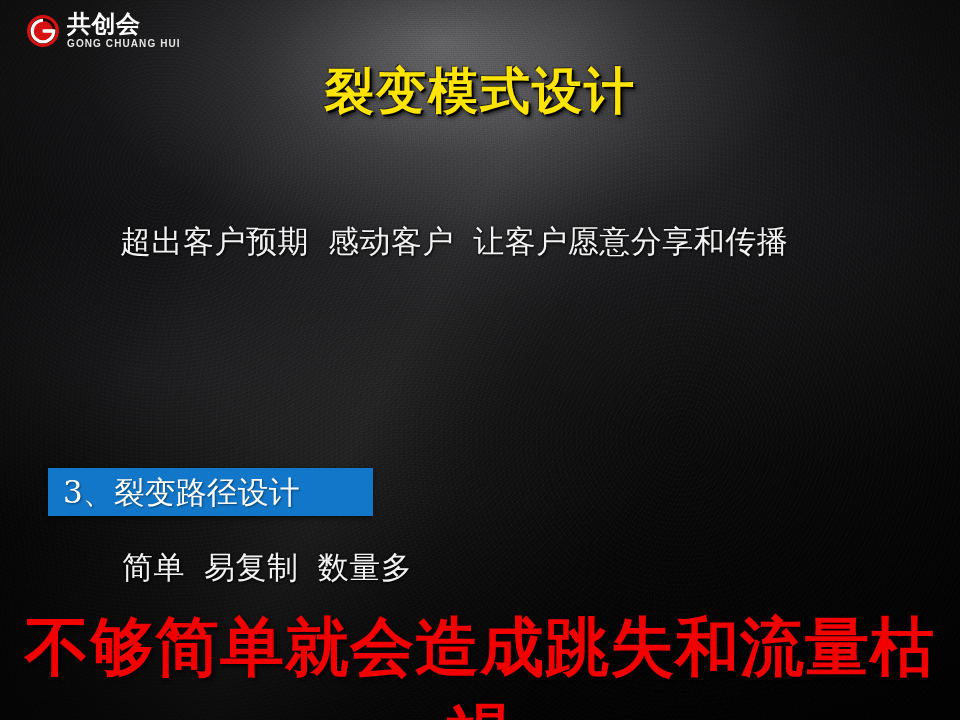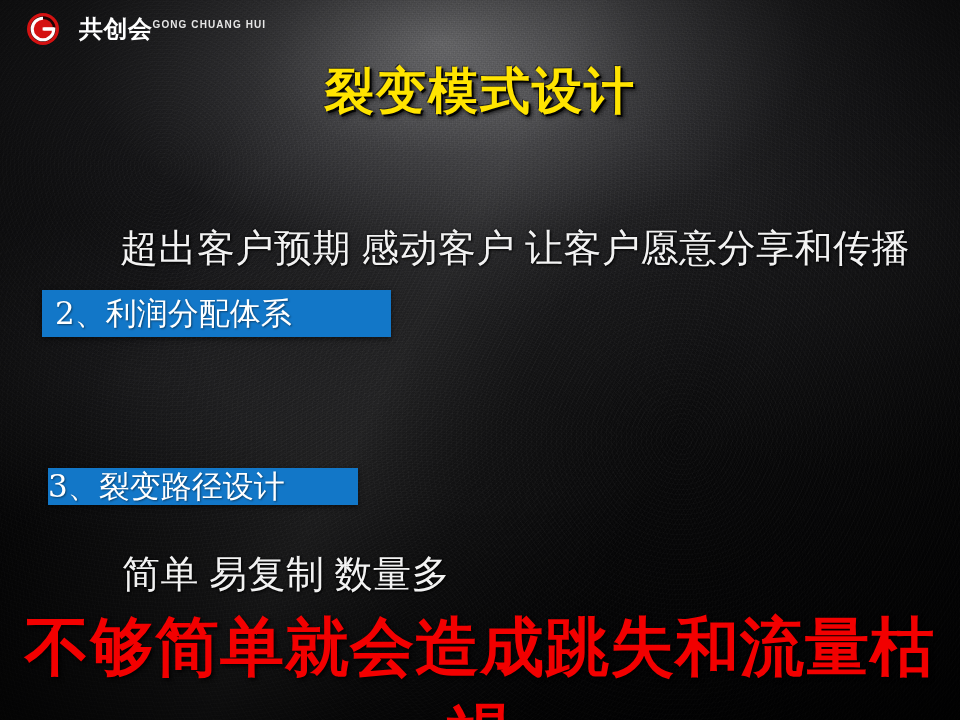--- a/index.html
+++ b/index.html
@@ -81,24 +81,23 @@
   }
   .logo-mark {
     position: relative;
     width: 34px;
     height: 34px;
     flex: none;
   }
   .logo-mark svg { display:block; width:34px; height:34px; }
   .logo-words {
     display: flex;
-    flex-direction: row;
+    flex-direction: column;
     justify-content: center;
     line-height: 1;
-    margin-left: 12px;
   }
   .logo-cn {
     font-family: "DejaVu Sans", "Liberation Sans", sans-serif;
     font-size: 24px;
     font-weight: bold;
     color: #ffffff;
     letter-spacing: 0.5px;
   }
   .logo-en {
     font-family: "Liberation Sans", sans-serif;
@@ -140,28 +139,28 @@
   .sec-label {
     font-family: "DejaVu Serif", "Liberation Serif", serif;
     color: #ffffff;
     font-size: 31px;
     line-height: 1;
     white-space: nowrap;
     text-shadow: 1px 1px 2px rgba(0,0,0,0.45);
   }
   #sec1 { left: 48px;  top: 150px; width: 496px; height: 48px; padding-left: 17px; }
   #sec2 { left: 42px;  top: 290px; width: 336px; height: 47px; padding-left: 13px; }
-  #sec3 { left: 48px;  top: 468px; width: 310px; height: 37px; }
+  #sec3 { left: 48px;  top: 468px; width: 310px; height: 48px; padding-left: 15px; }
 
   
   .body-text {
     position: absolute;
-    font-family: Liberation Serif, serif;
+    font-family: Liberation Mono, monospace;
     color: #f2f2f2;
-    font-size: 38px;
+    font-size: 31px;
     line-height: 1.40;
     z-index: 4;
     text-shadow: 1px 1px 3px rgba(0,0,0,0.9), 0 0 2px rgba(0,0,0,0.8);
     letter-spacing: 0.5px;
   }
   #body1 { left: 120px; top: 222px; width: 810px; }
   #body2 { left: 112px; top: 362px; width: 820px; }
   #body3 { left: 122px; top: 548px; width: 780px; }
 
   
@@ -203,23 +202,20 @@
     <span class="logo-words">
       <span class="logo-cn">共创会</span>
       <span class="logo-en">GONG CHUANG HUI</span>
     </span>
   </div>
 
   <div class="title">裂变模式设计</div>
 
   <div class="body-text" id="body1">超出客户预期  感动客户 让客户愿意分享和传播</div>
 
-  <div class="sec-box" id="sec2">
-    <span class="sec-label">2、利润分配体系</span>
-  </div>
 
   <div class="sec-box" id="sec3">
     <span class="sec-label">3、裂变路径设计</span>
   </div>
   <div class="body-text" id="body3">简单 易复制  数量多</div>
 
   <div class="conclusion">不够简单就会造成跳失和流量枯竭</div>
 
 </div>
 

